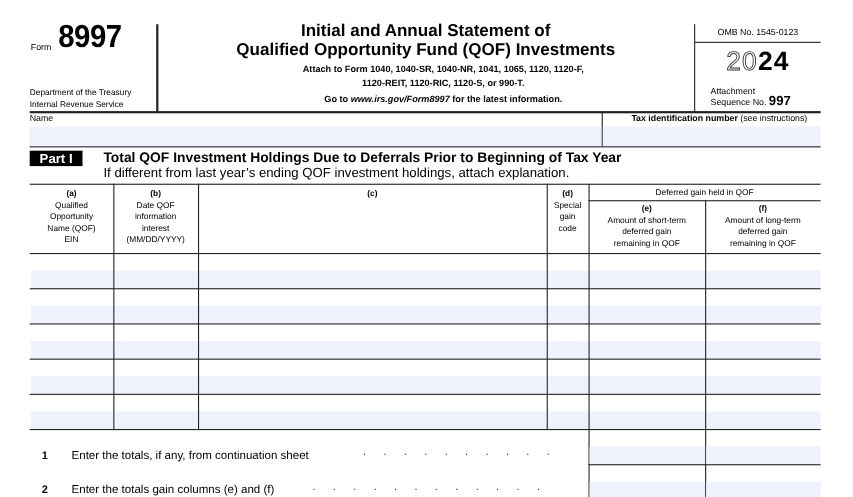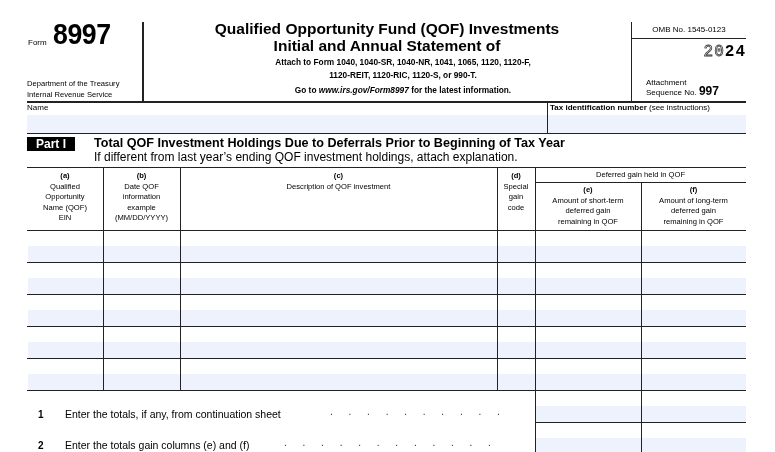--- a/index.html
+++ b/index.html
@@ -14,28 +14,28 @@
 
   
   .form-word { left: 28px; top: 38px; font-size: 8px; }
   .form-num { left: 53px; top: 18px; font-size: 29px; font-weight: bold; letter-spacing: -0.5px; transform: scaleX(0.92); transform-origin: left; }
   .dept { left: 27px; top: 78px; font-size: 7.6px; line-height: 11px; }
   .title { left: 143px; width: 488px; top: 20px; text-align: center; }
   .title .t1 { font-size: 15.5px; font-weight: bold; line-height: 17px; }
   .title .sub { font-size: 8.3px; font-weight: bold; line-height: 13px; margin-top: 2px; margin-left: 32px; }
   .title .sub i { }
   .omb { left: 632px; width: 114px; top: 25px; font-size: 8px; text-align: center; }
-  .year { left: 632px; width: 114px; top: 43px; text-align: right; font-size: 16px; font-weight: bold; letter-spacing: 1px; font-family: Liberation Mono, monospace; }
+  .year { left: 632px; width: 114px; top: 43px; text-align: center; font-size: 24px; font-weight: bold; letter-spacing: 1px; }
   .year .outline { color: #fff; -webkit-text-stroke: 0.8px #333; font-weight: normal; }
   .attach { left: 646px; top: 78px; font-size: 8px; line-height: 9px; }
   .attach b { font-size: 12px; }
 
   .name-label { left: 27px; top: 103px; font-size: 8px; }
   .tin-label { left: 550px; top: 103px; font-size: 8px; }
-  .tin-label b { font-weight: bold; }
+  .tin-label b { font-weight: bold; margin-left: 24px; }
 
   .part-badge { left: 27px; top: 137px; width: 48px; height: 14px; background: #000; color: #fff; font-weight: bold; font-size: 12px; line-height: 14px; text-align: center; }
   .part-title { left: 94px; top: 136px; font-size: 12.6px; font-weight: bold; line-height: 15px; }
   .part-sub { left: 94px; top: 150px; font-size: 12px; line-height: 14px; }
 
   .colhead { position: absolute; text-align: center; font-size: 7.6px; line-height: 10.5px; }
   .colhead .letter { font-weight: bold; display: block; }
 
   .line-num { position: absolute; left: 38px; font-size: 10px; font-weight: bold; }
   .line-text { position: absolute; left: 65px; font-size: 10.5px; }
@@ -46,22 +46,22 @@
 
 <div class="abs form-word">Form</div>
 <div class="abs form-num">8997</div>
 <div class="abs dept">
   <div>Department of the Treasury</div>
   <div>Internal Revenue Service</div>
 </div>
 <div class="vline thick" style="left:142px; top:22px; height:80px;"></div>
 
 <div class="abs title">
+  <div class="t1">Initial and Annual Statement of</div>
   <div class="t1">Qualified Opportunity Fund (QOF) Investments</div>
-  <div class="t1">Initial and Annual Statement of</div>
   <div class="sub">Attach to Form 1040, 1040-SR, 1040-NR, 1041, 1065, 1120, 1120-F,</div>
   <div class="sub" style="margin-top:0">1120-REIT, 1120-RIC, 1120-S, or 990-T.</div>
   <div class="sub" style="margin-top:2px"><span>Go to </span><i>www.irs.gov/Form8997</i><span> for the latest information.</span></div>
 </div>
 
 <div class="vline" style="left:631px; top:22px; height:80px; border-left-width:1.5px;"></div>
 <div class="abs omb">OMB No. 1545-0123</div>
 <div class="hline" style="left:631px; top:38px; width:115px;"></div>
 <div class="abs year"><span class="outline">20</span><span>24</span></div>
 <div class="abs attach">
@@ -88,26 +88,25 @@
   <span class="letter">(a)</span>
   <span style="display:block">Qualified</span>
   <span style="display:block">Opportunity</span>
   <span style="display:block">Name (QOF)</span>
   <span style="display:block">EIN</span>
 </div>
 <div class="colhead" style="left:103px; width:77px; top:171px;">
   <span class="letter">(b)</span>
   <span style="display:block">Date QOF</span>
   <span style="display:block">information</span>
-  <span style="display:block">example</span>
+  <span style="display:block">interest</span>
   <span style="display:block">(MM/DD/YYYY)</span>
 </div>
 <div class="colhead" style="left:180px; width:317px; top:171px;">
   <span class="letter">(c)</span>
-  <span style="display:block">Description of QOF investment</span>
 </div>
 <div class="colhead" style="left:497px; width:38px; top:171px;">
   <span class="letter">(d)</span>
   <span style="display:block">Special</span>
   <span style="display:block">gain</span>
   <span style="display:block">code</span>
 </div>
 <div class="colhead" style="left:535px; width:211px; top:170px;">Deferred gain held in QOF</div>
 <div class="hline" style="left:535px; top:182px; width:211px;"></div>
 <div class="colhead" style="left:535px; width:106px; top:185px;">

